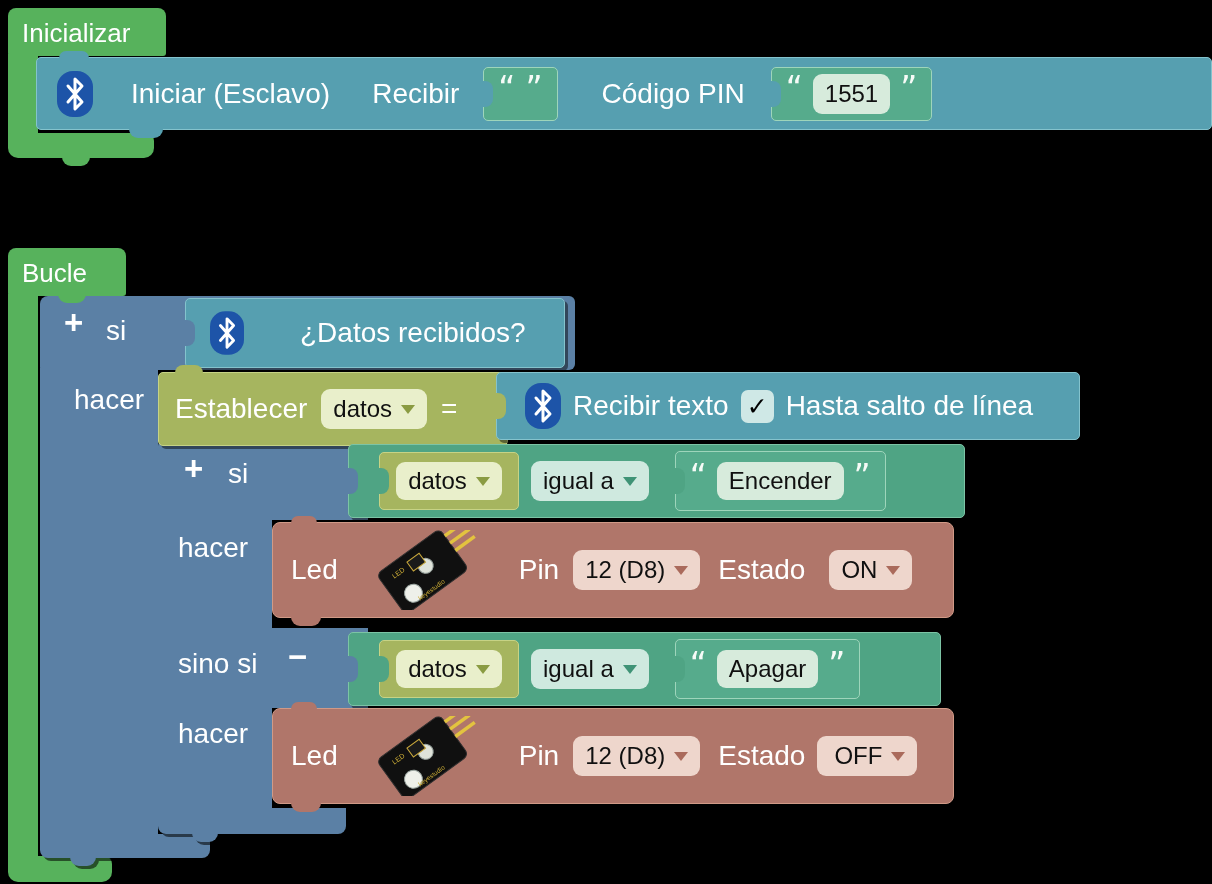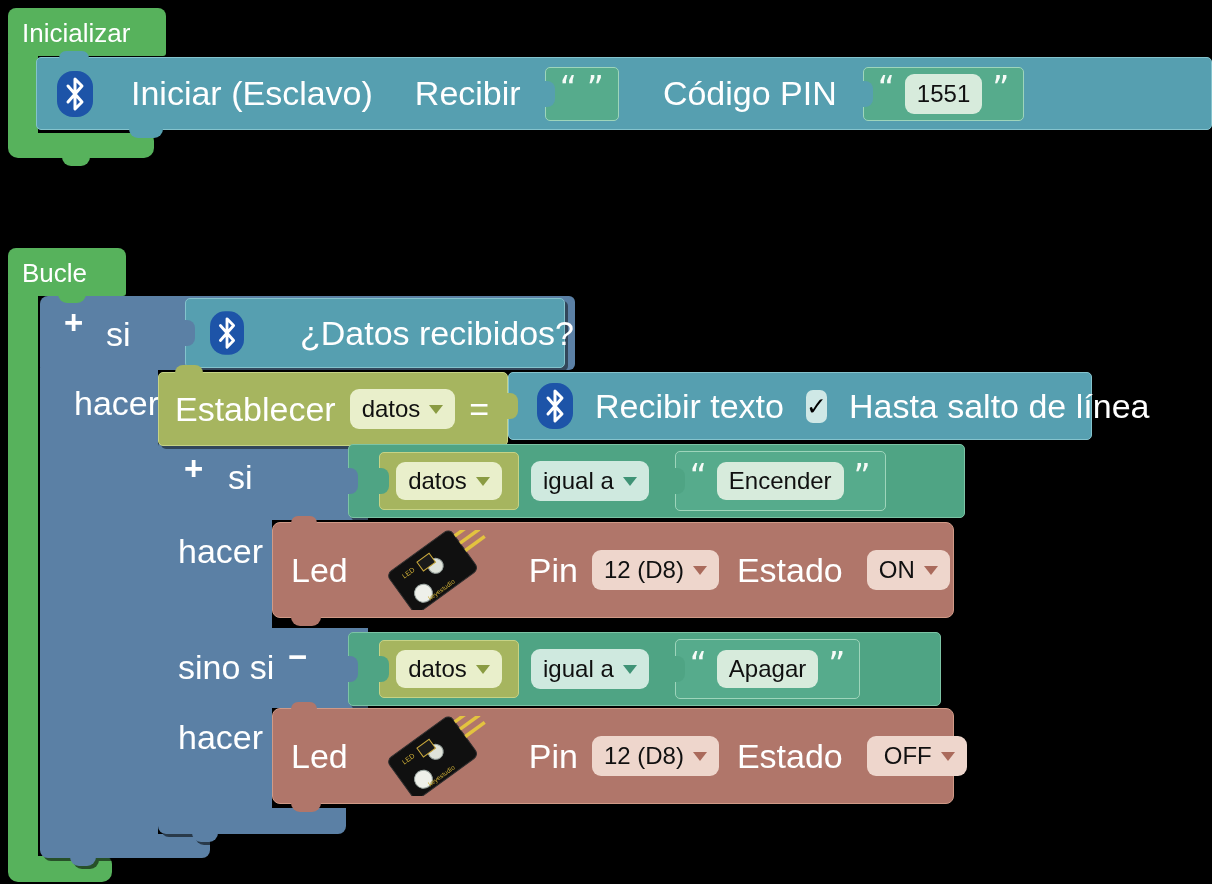--- a/index.html
+++ b/index.html
@@ -1,20 +1,20 @@
 <!DOCTYPE html>
 <html style="--bg: #000000; --green: #57b25c; --green-border: #7fcb82; --blue: #5b80a5; --teal: #569fb0; --teal-border: #84c3cd; --olive: #a6b55f; --olive-border: #c7d385; --cgreen: #4fa484; --cgreen-border: #7cc4a5; --sgreen: #56ab8c; --sgreen-border: #9ed5bb; --brown: #b0766a; --brown-border: #d09a87; --bt-blue: #1d54a8; --field-mint: #d7ebdc; --field-cream: #e9efcb; --field-aqua: #cfe9df; --field-pink: #eed6cc; --field-check: #cfe8e6; --arrow-olive: #8a9b42; --arrow-teal: #3f9376; --arrow-brown: #aa6a5b;"><head>
 <meta charset="utf-8">
 <style>
   html,body{margin:0;padding:0;background:#000;}
   .canvas{position:relative;width:1212px;height:884px;overflow:hidden;
           font-family:"Liberation Sans","DejaVu Sans",sans-serif;background:var(--bg,#000);}
   .grp{position:absolute;left:0;top:0;width:1212px;height:884px;filter:drop-shadow(3px 3px 0 rgba(0,0,0,.55));}
   .pc{position:absolute;}
-  .lbl{color:#fff;font-size:34px;white-space:nowrap;text-align:center;}
+  .lbl{color:#fff;font-size:28px;white-space:nowrap;text-align:center;}
   .hatlbl{position:absolute;color:#fff;font-size:26px;}
   .vblk{position:absolute;display:flex;align-items:center;border-radius:5px;
         box-shadow:3px 3px 0 rgba(0,0,0,.45);box-sizing:border-box;}
   .noshadow{box-shadow:none;}
   .fld{display:flex;align-items:center;border-radius:9px;color:#101010;font-size:24px;
        padding:0 12px;height:40px;gap:9px;white-space:nowrap;}
   .arr{width:0;height:0;border-left:7px solid transparent;border-right:7px solid transparent;border-top:9px solid #666;}
   .vsock::before{content:"";position:absolute;left:-2px;top:50%;transform:translateY(-50%);
        width:11px;height:26px;border-radius:0 8px 8px 0;background:var(--sock,#000);}
   .tab{position:absolute;border-radius:0 0 9px 9px;}
@@ -93,21 +93,21 @@
   <div class="vblk" style="left:158px;top:372px;width:350px;height:74px;background:var(--olive);border:1px solid var(--olive-border);z-index:4;padding-left:16px;gap:14px;">
     <div class="bump" style="left:16px;top:-8px;width:28px;height:8px;background:var(--olive);"></div>
     <span class="lbl">Establecer</span>
     <span class="fld" style="background:var(--field-cream);">
       <span>datos</span>
       <span class="arr" style="border-top-color:var(--arrow-olive);"></span>
     </span>
     <span class="lbl">=</span>
   </div>
 
-  <div class="vblk vsock" style="left:508px;top:372px;width:584px;height:68px;background:var(--teal);border:1px solid var(--teal-border);--sock:var(--olive);z-index:4;padding-left:28px;gap:22px;">
+  <div class="vblk vsock" style="left:496px;top:372px;width:584px;height:68px;background:var(--teal);border:1px solid var(--teal-border);--sock:var(--olive);z-index:4;padding-left:28px;gap:12px;">
     <span class="bticon">
       <svg width="36" height="46" viewBox="0 0 36 46">
           <rect width="36" height="46" rx="16" fill="var(--bt-blue)"></rect>
           <path d="M11 15 L25 31 L18 38 L18 8 L25 15 L11 31" stroke="#fff" stroke-width="3" fill="none" stroke-linejoin="round" stroke-linecap="round"></path>
         </svg>
     </span>
     <span class="lbl">Recibir texto</span>
     <span class="checkbox">
         <span>✓</span>
       </span>
@@ -217,19 +217,19 @@
           </g>
         </g>
       </svg>
     </span>
     <span class="lbl" style="margin-left:30px;">Pin</span>
     <span class="fld" style="background:var(--field-pink);margin-left:14px;">
       <span>12 (D8)</span>
       <span class="arr" style="border-top-color:var(--arrow-brown);"></span>
     </span>
     <span class="lbl" style="margin-left:18px;">Estado</span>
-    <span class="fld" style="background:var(--field-pink);margin-left:24px;padding-left:17px;">
+    <span class="fld" style="background:var(--field-pink);margin-left:12px;padding-left:17px;">
       <span>OFF</span>
       <span class="arr" style="border-top-color:var(--arrow-brown);"></span>
     </span>
   </div>
 
 </div>
 
 </body></html>

